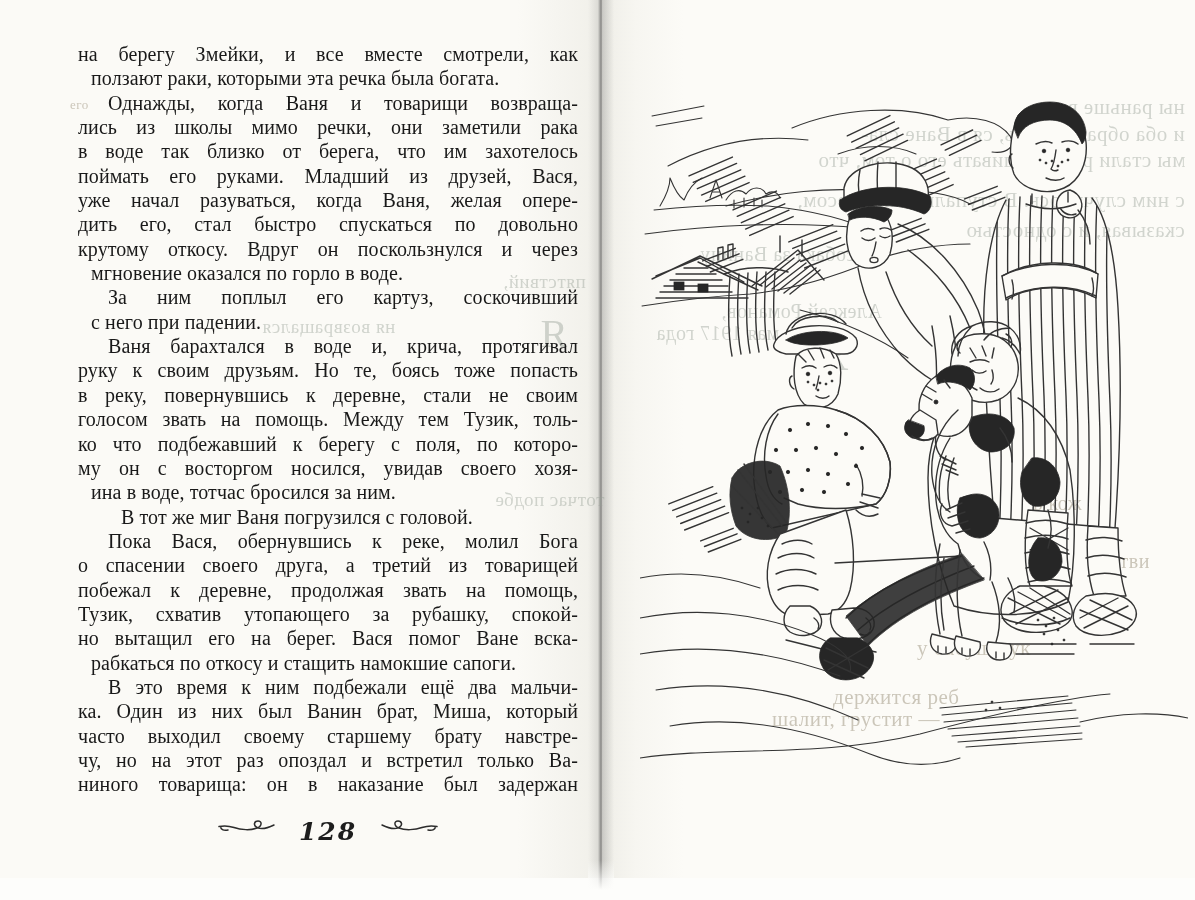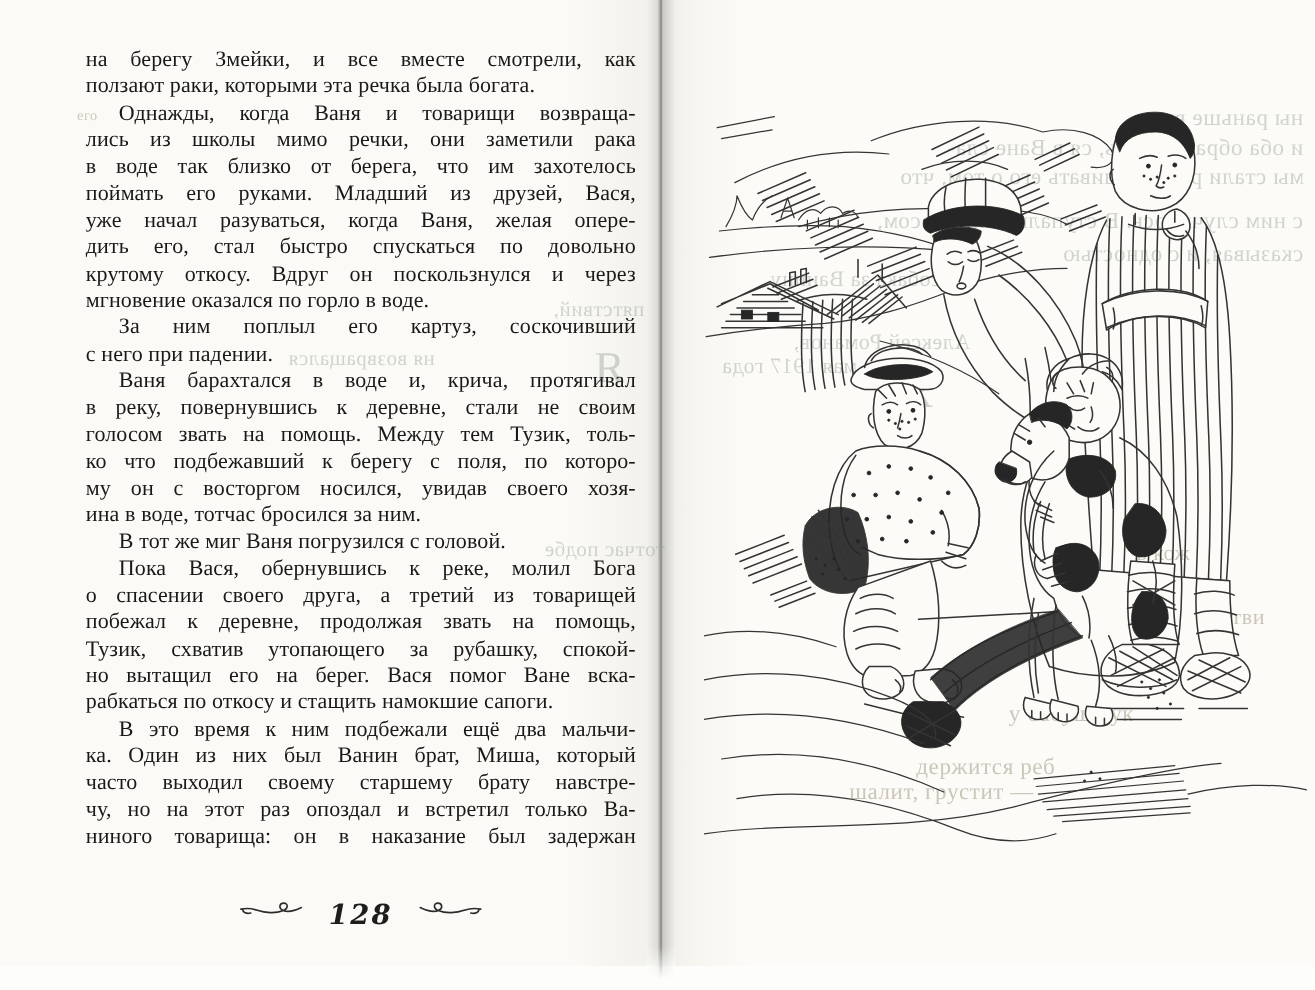--- a/index.html
+++ b/index.html
@@ -11,21 +11,21 @@
   #page-right{left:601px;width:594px;background:linear-gradient(90deg,#eeede7 0%,#f7f6f1 6%,#fcfbf7 14%,#fcfbf7 100%);}
 
   #gutter{position:absolute;left:588px;top:0;width:26px;height:890px;
     background:linear-gradient(90deg,rgba(120,120,120,0) 0%,rgba(110,110,110,0.16) 38%,rgba(75,75,75,0.55) 48%,rgba(60,60,60,0.6) 50%,rgba(95,95,95,0.25) 56%,rgba(120,120,120,0) 100%);}
   #gutter:after{content:"";position:absolute;left:0;bottom:0;width:100%;height:30px;
     background:linear-gradient(180deg,rgba(253,253,251,0) 0%,#fdfdfb 100%);}
 
   #text-block{position:absolute;left:78px;top:42px;width:500px;z-index:2;}
   .line{font-size:20px;line-height:24.35px;height:24.35px;color:#191919;
         text-align:justify;text-align-last:justify;white-space:normal;letter-spacing:0.1px;}
-  .line.end{text-align-last:auto;}
+  .line.end{text-align-last:auto;margin-left:13px;}
   .line.indent{text-indent:30px;}
 
   #pagenum-row{position:absolute;left:78px;top:817px;width:500px;display:flex;
     justify-content:center;gap:24px;z-index:2;}
   #pagenum{font-family:"DejaVu Serif",serif;font-style:italic;font-weight:700;
     font-size:25px;color:#1d1d1d;letter-spacing:2px;}
 
   .ghost{position:absolute;font-size:20px;color:#97a096;opacity:0.42;white-space:nowrap;
     z-index:1;letter-spacing:0.5px;}
   .ghost.mir{transform:scaleX(-1);}
@@ -51,20 +51,21 @@
         <div class="line">лись из школы мимо речки, они заметили рака</div>
         <div class="line">в воде так близко от берега, что им захотелось</div>
         <div class="line">поймать его руками. Младший из друзей, Вася,</div>
         <div class="line">уже начал разуваться, когда Ваня, желая опере-</div>
         <div class="line">дить его, стал быстро спускаться по довольно</div>
         <div class="line">крутому откосу. Вдруг он поскользнулся и через</div>
         <div class="line end">мгновение оказался по горло в воде.</div>
         <div class="line indent">За ним поплыл его картуз, соскочивший</div>
         <div class="line end">с него при падении.</div>
         <div class="line indent">Ваня барахтался в воде и, крича, протягивал</div>
+        <div class="line">руку к своим друзьям. Но те, боясь тоже попасть</div>
         <div class="line">в реку, повернувшись к деревне, стали не своим</div>
         <div class="line">голосом звать на помощь. Между тем Тузик, толь-</div>
         <div class="line">ко что подбежавший к берегу с поля, по которо-</div>
         <div class="line">му он с восторгом носился, увидав своего хозя-</div>
         <div class="line end">ина в воде, тотчас бросился за ним.</div>
         <div class="line indent end">В тот же миг Ваня погрузился с головой.</div>
         <div class="line indent">Пока Вася, обернувшись к реке, молил Бога</div>
         <div class="line">о спасении своего друга, а третий из товарищей</div>
         <div class="line">побежал к деревне, продолжая звать на помощь,</div>
         <div class="line">Тузик, схватив утопающего за рубашку, спокой-</div>

